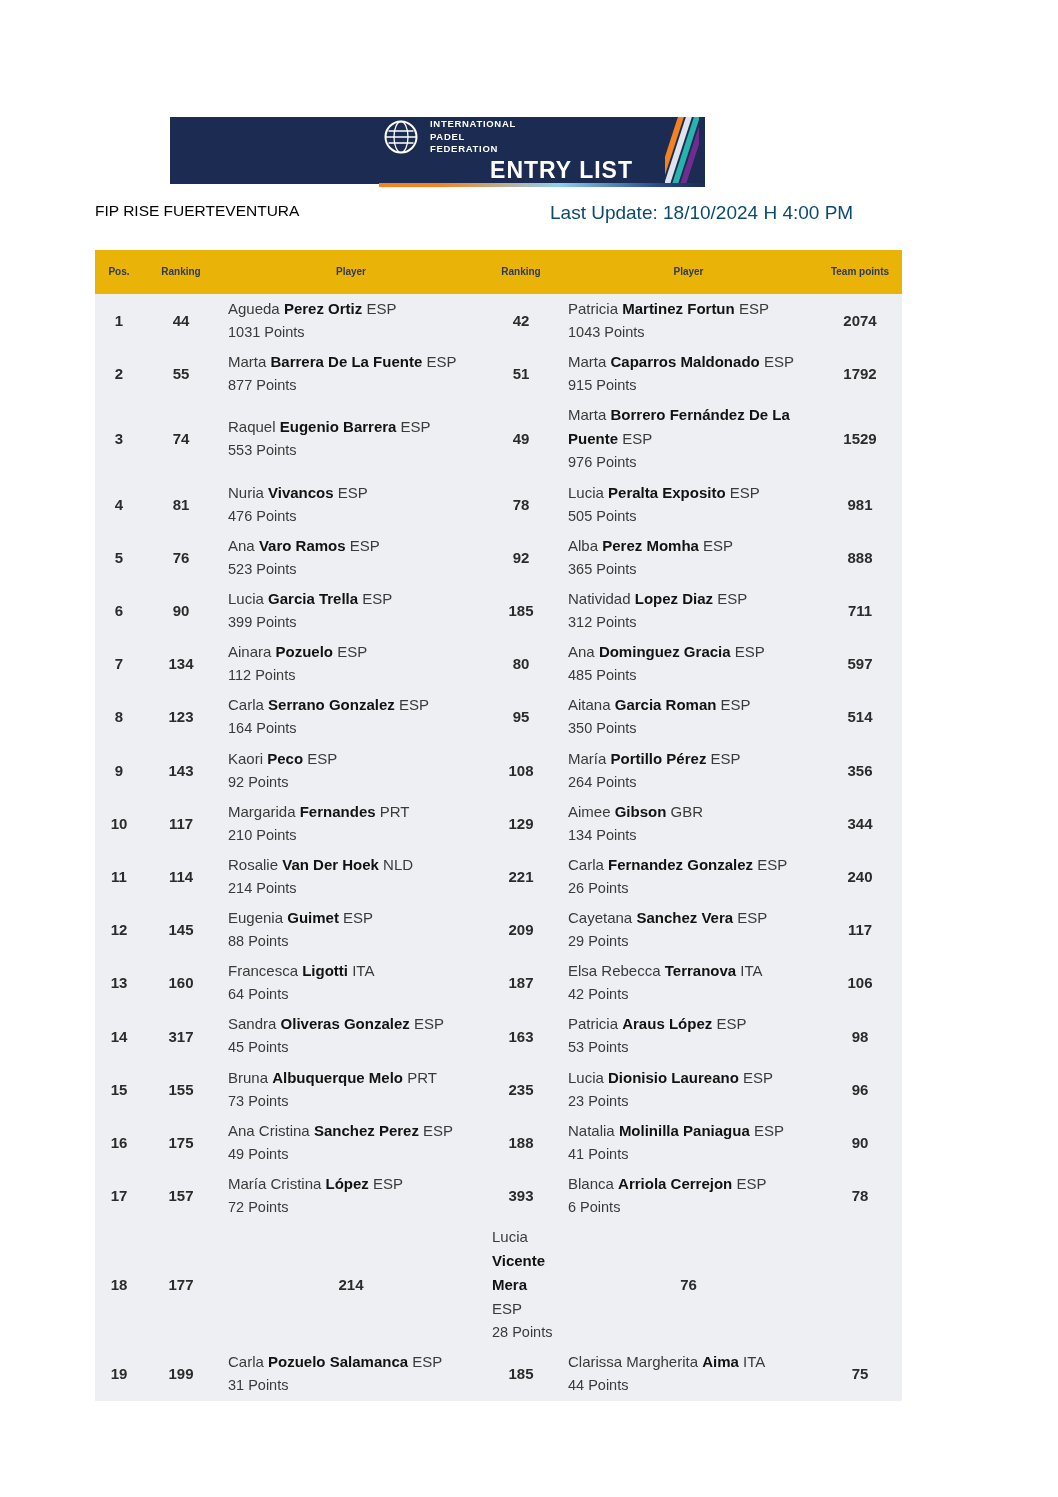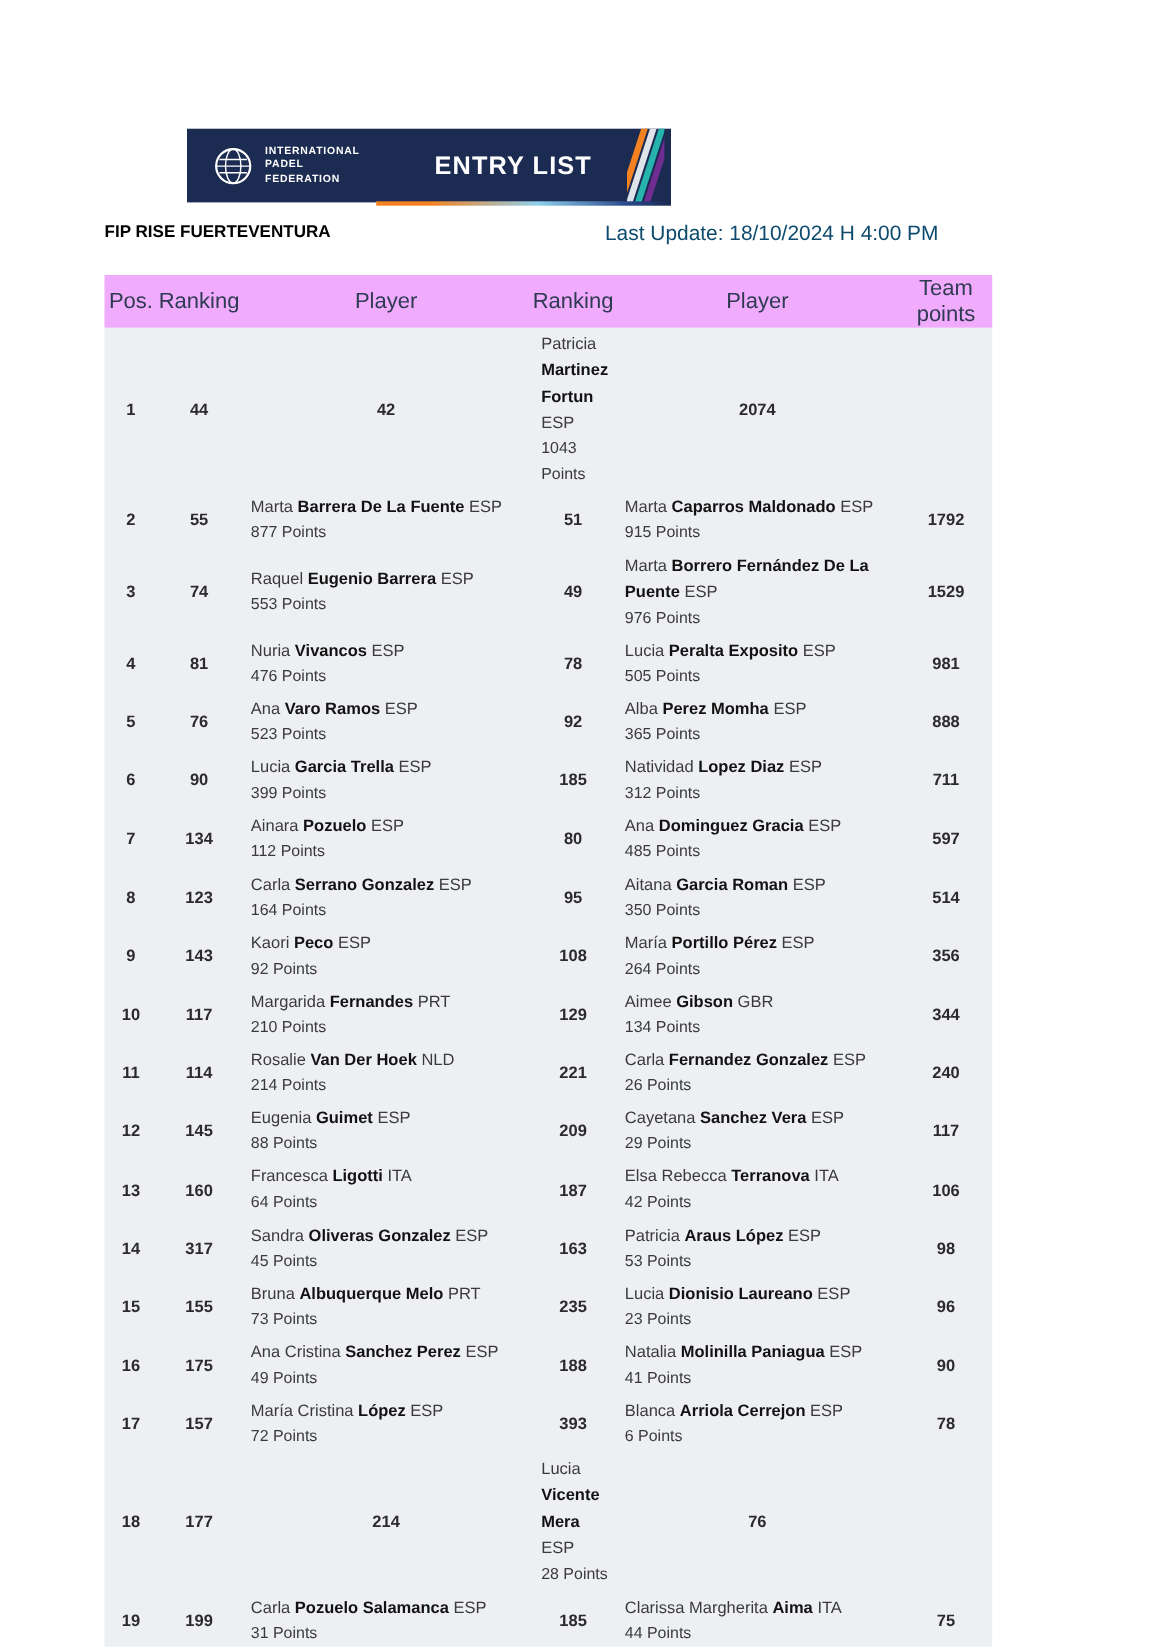--- a/index.html
+++ b/index.html
@@ -7,23 +7,23 @@
   body {
     width:1058px; height:1497px;
     font-family:"Liberation Sans", sans-serif;
     color:#222;
   }
   .page { position:relative; width:1058px; height:1497px; overflow:hidden; }
 
   
   .banner {
     position:absolute; left:170px; top:117px;
-    width:440px; height:67px;
+    width:535px; height:67px;
     background:#1b2b52;
-    display:flex; align-items:center;
+    display:flex; align-items:center;flex-direction:column;
   }
   .logo { display:flex; align-items:center; gap:9px; padding-left:22px; }
   .logo-icon { display:block; }
   .logo-text {
     color:#fff; font-weight:bold; font-size:9.5px;
     letter-spacing:0.7px; line-height:1.3;
   }
   .entry-title {
     margin-left:auto; margin-right:72px;
     color:#fff; font-weight:bold; 
@@ -44,32 +44,32 @@
   .stripes .s4 { right:2px;  background:#6f2c91; }
   .banner-underline {
     position:absolute; bottom:-3px; left:39%; right:0; height:4px;
     background:linear-gradient(90deg,#f58220 0%,#f58220 18%,#8fd0ec 55%,#2a4a8c 85%,#1b2b52 100%);
   }
 
   
   .title-row {
     position:absolute; left:95px; top:202px; width:807px; height:22px;
   }
-  .tournament { font-weight:bold; font-size:15.5px; color:#000; }
+  .tournament { font-weight:normal; font-size:15.5px; color:#000; }
   .last-update { position:absolute; left:455px; top:0; font-size:19px; color:#0c4a6e; }
 
   
   .table { position:absolute; left:95px; top:250px; width:807px; }
   .thead, .trow {
     display:grid;
     grid-template-columns:48px 76px 264px 76px 259px 84px;
     align-items:center;
   }
   .thead {
-    background:#f0abfc; color:#2d3a52; font-weight:normal; font-size:20px;
+    background:#eab308; color:#2d3a52; font-weight:bold; font-size:10px;
     min-height:44px;
   }
   .thead .cell { text-align:center; line-height:1.2; }
   .tbody { background:#edeff3; }
   .trow { min-height:50px; padding:3px 0; }
   .cell.cnum {
     text-align:center; font-weight:bold; font-size:15px; color:#2b2b2b;
   }
   .cell.cplayer { padding-left:9px; padding-right:6px; font-size:15px; }
   .pname { color:#3a3a3a; line-height:1.6; }
@@ -116,20 +116,24 @@
       <div class="cell">Ranking</div>
       <div class="cell">Player</div>
       <div class="cell">Ranking</div>
       <div class="cell">Player</div>
       <div class="cell">Team points</div>
     </div>
     <div class="tbody">
         <div class="trow">
           <div class="cell cnum">1</div>
           <div class="cell cnum">44</div>
+          <div class="cell cplayer">
+            <div class="pname"><span>Agueda</span> <b>Perez Ortiz</b> <span class="cc">ESP</span></div>
+            <div class="ppoints">1031 Points</div>
+          </div>
           <div class="cell cnum">42</div>
           <div class="cell cplayer">
             <div class="pname"><span>Patricia</span> <b>Martinez Fortun</b> <span class="cc">ESP</span></div>
             <div class="ppoints">1043 Points</div>
           </div>
           <div class="cell cnum">2074</div>
         </div>
         <div class="trow">
           <div class="cell cnum">2</div>
           <div class="cell cnum">55</div>

